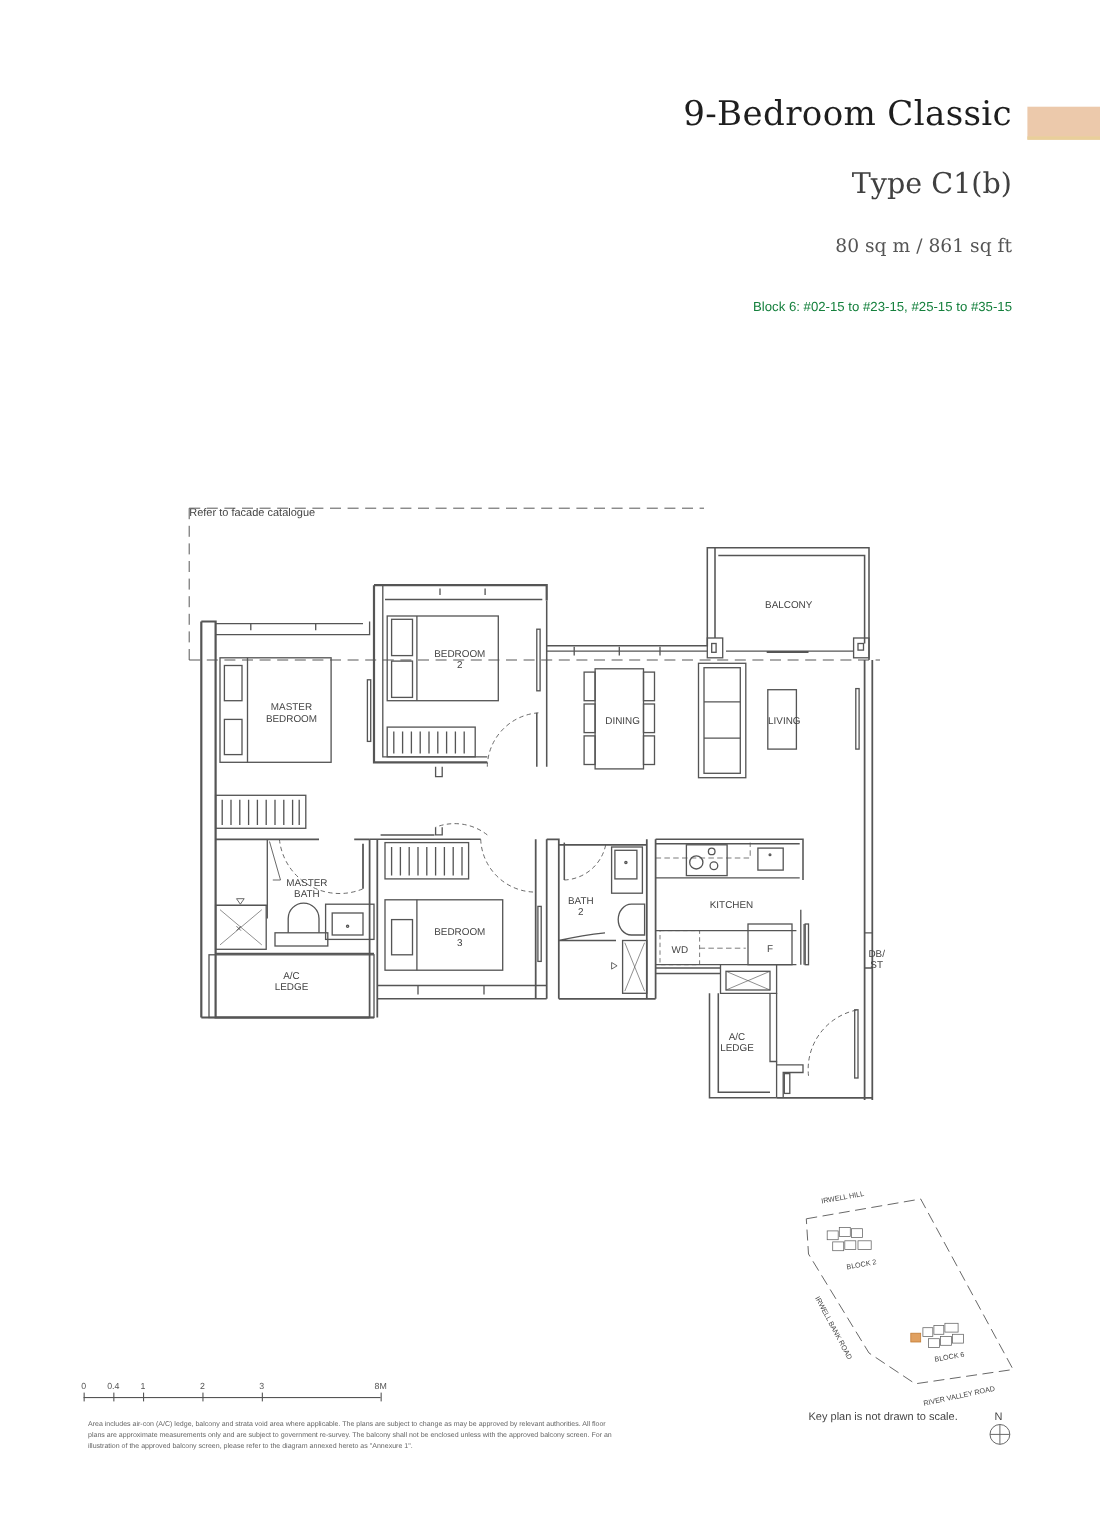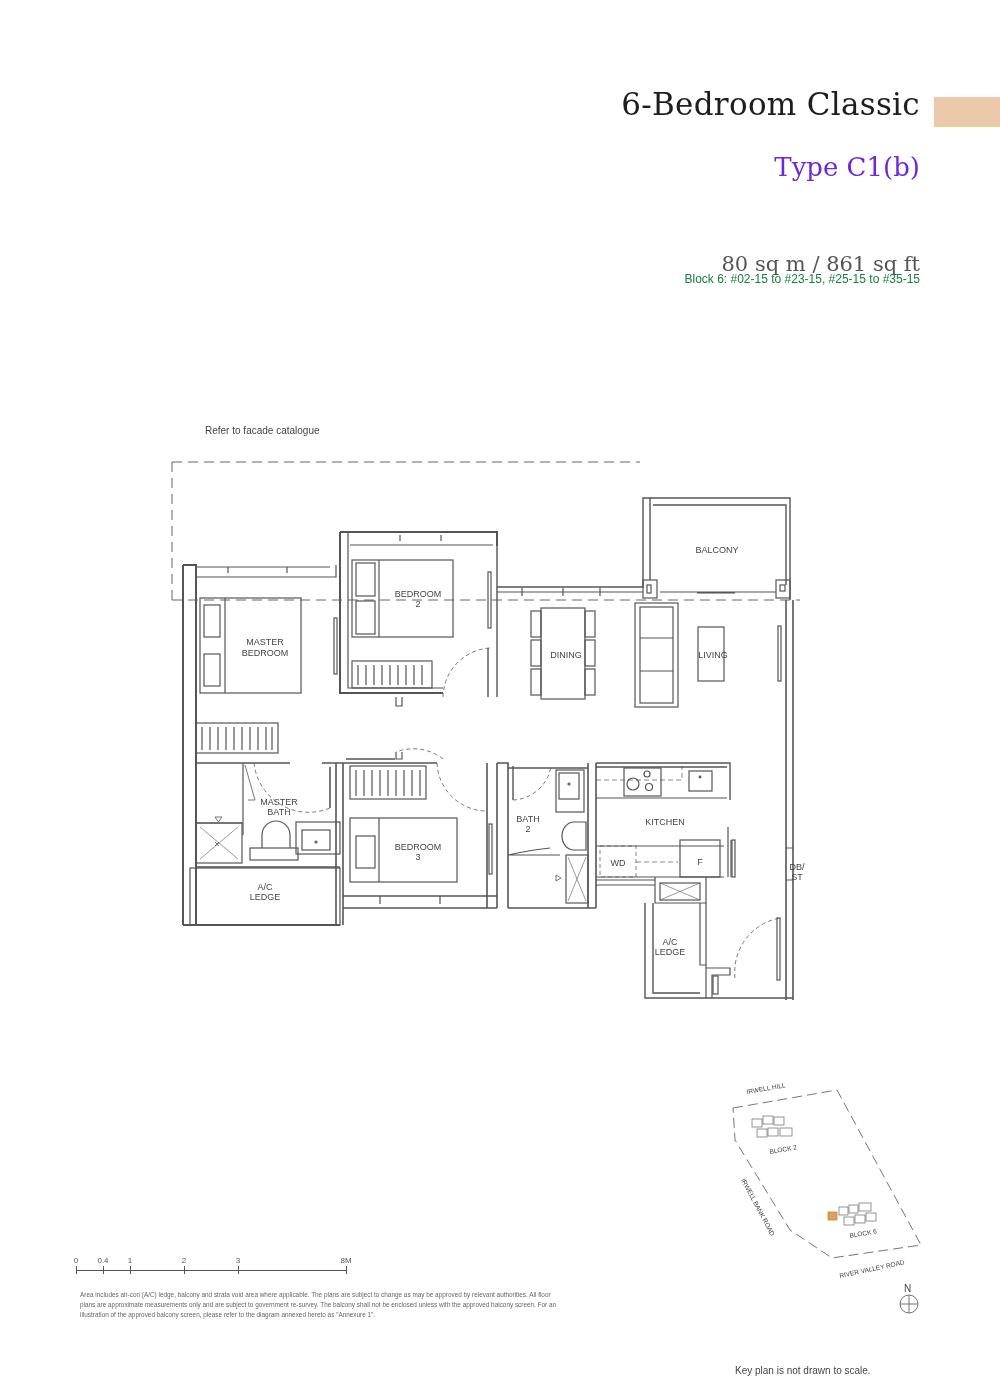--- a/index.html
+++ b/index.html
@@ -1,36 +1,36 @@
 <!DOCTYPE html>
 <html><head>
 <meta charset="utf-8">
 <style>
   html, body { margin: 0; padding: 0; background: #ffffff; }
   body { width: 1000px; height: 1400px; position: relative; overflow: hidden; font-family: "Liberation Sans", sans-serif; color: #333; }
   .title { position: absolute; right: 80px; top: 86px; font-family: "DejaVu Serif", serif; font-size: 31px; color: #1e1e1e; letter-spacing: 0.3px; white-space: nowrap; }
   .accent-bar { position: absolute; left: 934px; top: 97px; width: 66px; height: 27px; background: #ecc9ab; border-bottom: 3px solid #e9cf9a; }
-  .type { position: absolute; right: 80px; top: 152px; font-family: "DejaVu Serif", serif; font-size: 26px; color: #6d28d9; white-space: nowrap; }
-  .area { position: absolute; right: 80px; top: 214px; font-family: "DejaVu Serif", serif; font-size: 21px; color: #555; white-space: nowrap; margin-top: 38px; }
+  .type { position: absolute; right: 80px; top: 152px; font-family: "DejaVu Serif", serif; font-size: 26px; color: #404040; white-space: nowrap; }
+  .area { position: absolute; right: 80px; top: 214px; font-family: "DejaVu Serif", serif; font-size: 17px; color: #555; white-space: nowrap; }
   .units { position: absolute; right: 80px; top: 272px; font-size: 12px; color: #15803d; white-space: nowrap; }
   .plan { position: absolute; left: 0; top: 0; }
   .plan text { font-family: "Liberation Sans", sans-serif; fill: #444; }
-  .facade-note { position: absolute; left: 172px; top: 425px; font-size: 10px; color: #444; padding-left: 33px; }
+  .facade-note { position: absolute; left: 172px; top: 461px; font-size: 10px; color: #444; }
   .scale { position: absolute; left: 76px; top: 1256px; width: 290px; height: 30px; }
   .scale-label { position: absolute; top: 0; font-size: 8px; color: #555; transform: translateX(-50%); }
   .scale-line { position: absolute; top: 14px; left: 0; width: 270px; height: 1px; background: #555; }
   .scale-tick { position: absolute; top: 10px; width: 1px; height: 8px; background: #555; }
   .disclaimer { position: absolute; left: 80px; top: 1290px; width: 480px; font-size: 6.4px; line-height: 10px; color: #666; }
-  .keyplan-note { position: absolute; left: 735px; top: 1365px; font-size: 10px; color: #444; }
+  .keyplan-note { position: absolute; left: 735px; top: 1283px; font-size: 10px; color: #444; }
   .compass-n { position: absolute; left: 904px; top: 1283px; font-size: 10px; color: #444; }
 </style>
 </head>
 <body>
 
-<div class="title">6-Bedroom Classic</div>
+<div class="title">9-Bedroom Classic</div>
 <div class="accent-bar"></div>
 <div class="type">Type C1(b)</div>
 <div class="area">80 sq m / 861 sq ft</div>
 <div class="units">Block 6: #02-15 to #23-15, #25-15 to #35-15</div>
 
 <div class="facade-note">Refer to facade catalogue</div>
 
 <svg class="plan" width="1000" height="1400" viewBox="0 0 1000 1400" xmlns="http://www.w3.org/2000/svg">
   <g fill="none" stroke="#555" stroke-width="1.2">
 

